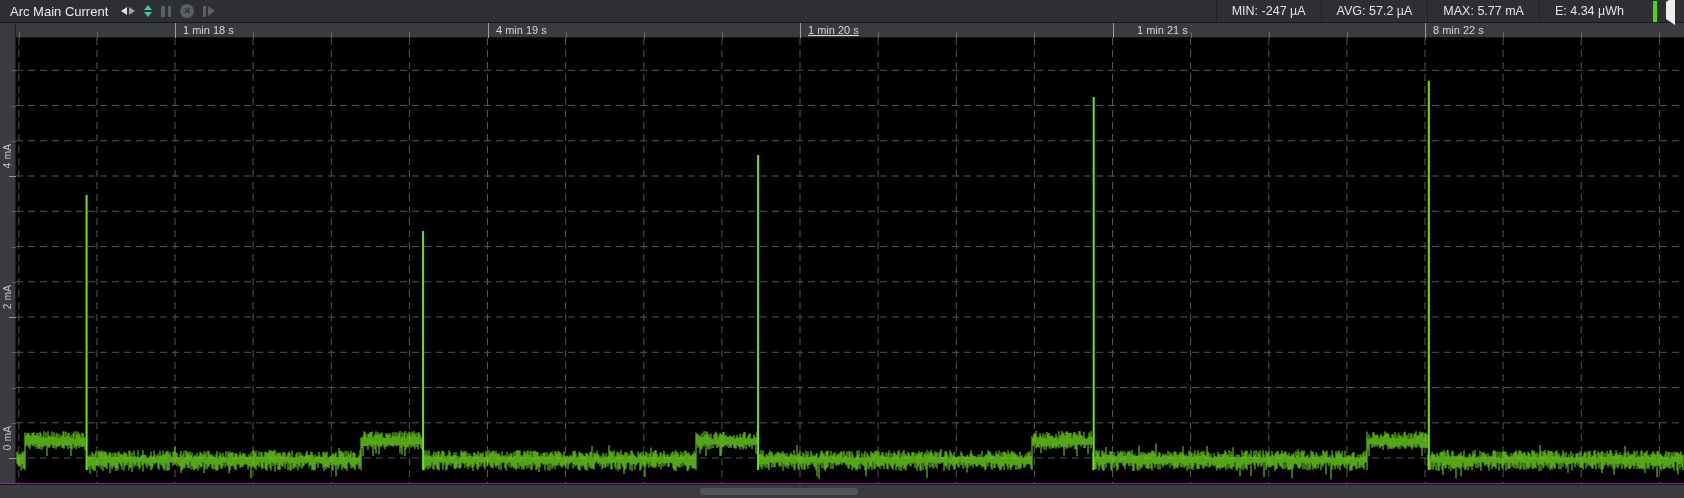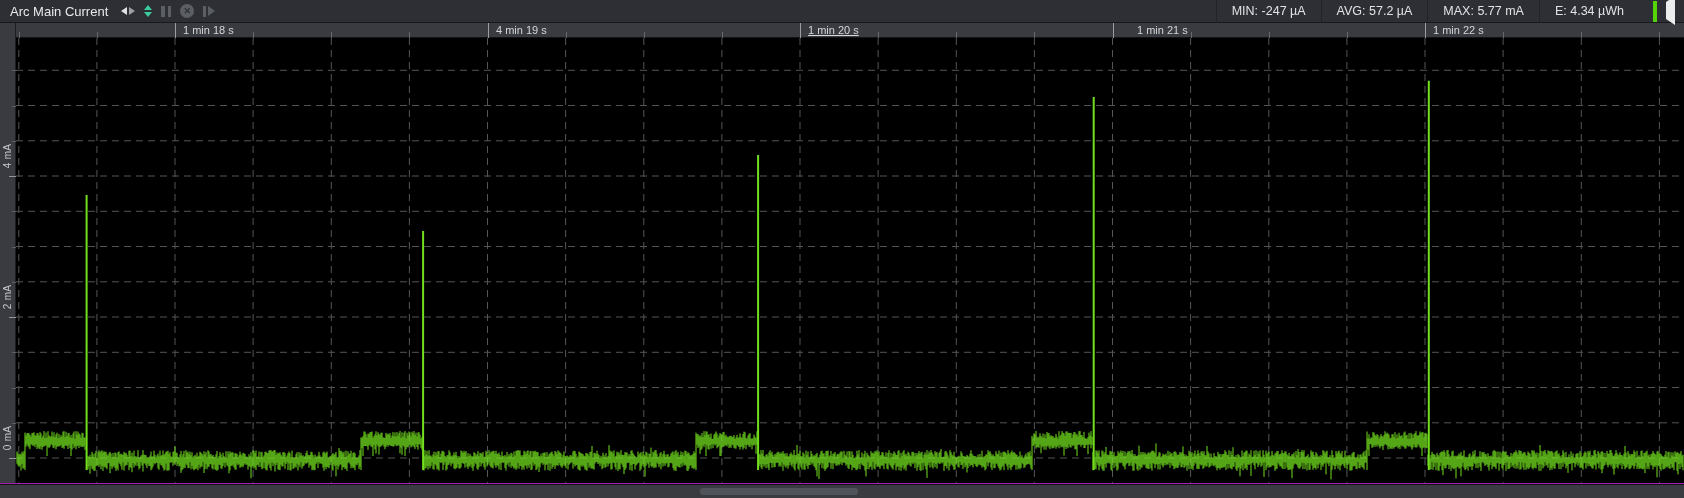--- a/index.html
+++ b/index.html
@@ -115,21 +115,21 @@
       <div class="rlabel" style="left: 808px; text-decoration: underline;">1 min 20 s</div>
       <div class="rtick-minor" style="left: 878px;"></div>
       <div class="rtick-minor" style="left: 956px;"></div>
       <div class="rtick-minor" style="left: 1034px;"></div>
       <div class="rtick-major" style="left: 1113px;"></div>
       <div class="rlabel" style="left: 1137px;">1 min 21 s</div>
       <div class="rtick-minor" style="left: 1191px;"></div>
       <div class="rtick-minor" style="left: 1269px;"></div>
       <div class="rtick-minor" style="left: 1347px;"></div>
       <div class="rtick-major" style="left: 1425px;"></div>
-      <div class="rlabel" style="left: 1433px;">1 min 22 s</div>
+      <div class="rlabel" style="left: 1433px;">8 min 22 s</div>
       <div class="rtick-minor" style="left: 1503px;"></div>
       <div class="rtick-minor" style="left: 1581px;"></div>
       <div class="rtick-minor" style="left: 1659px;"></div>
     </div>
 
   <div class="yaxis" id="yaxis">
       <div class="ytick-major" style="top: 435px;"></div>
       <div class="ytick-minor" style="top: 400px;"></div>
       <div class="ytick-minor" style="top: 365px;"></div>
       <div class="ytick-minor" style="top: 329px;"></div>

